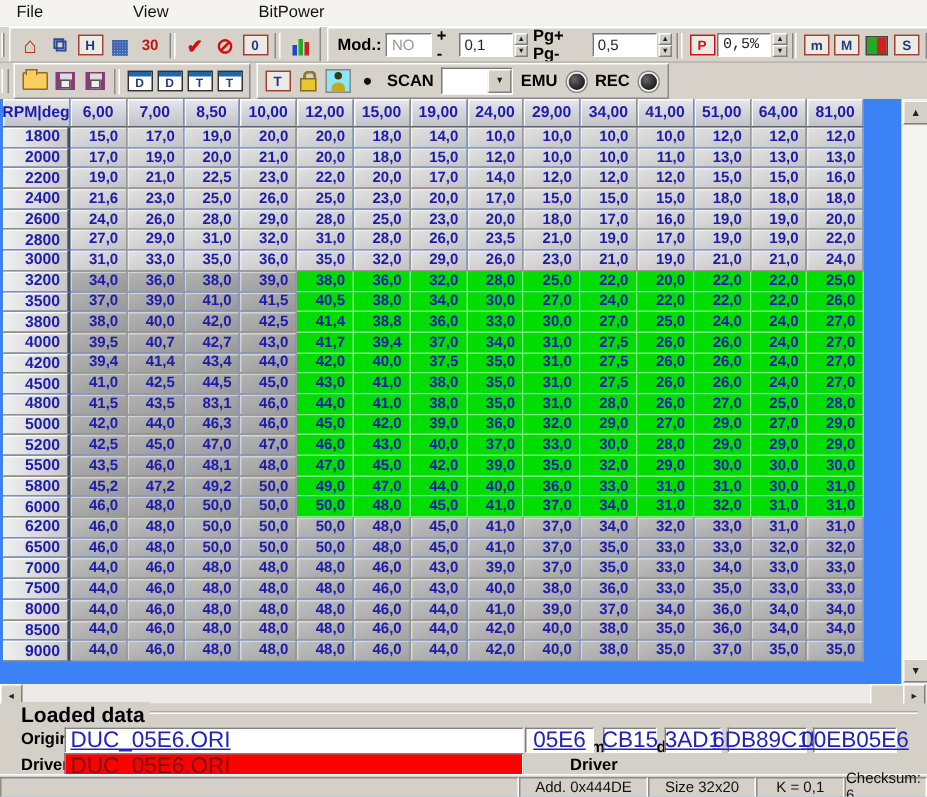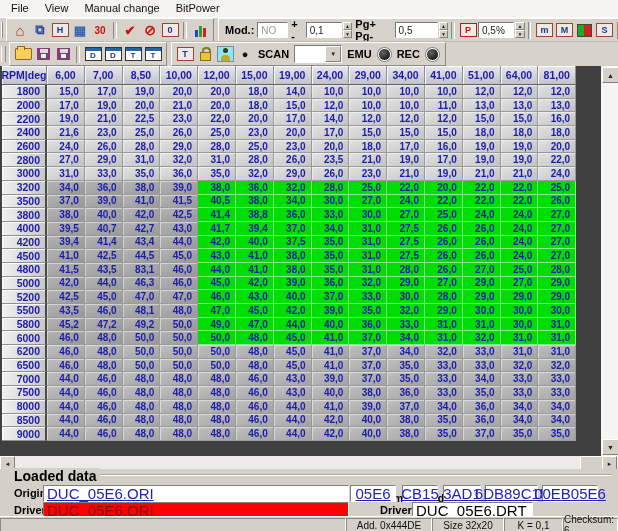--- a/index.html
+++ b/index.html
@@ -4,21 +4,21 @@
 <style>
   html,body{margin:0;padding:0;}
   body{
     width:618px;height:531px;position:relative;overflow:hidden;
     background:#d4d0c8;font-family:"Liberation Sans",sans-serif;
     -webkit-font-smoothing:antialiased;
     --green:#00dd00;--red:#ff0000;--navy:#1c1caa;
   }
   
   .menubar{position:absolute;top:0;left:0;right:0;height:17px;background:#f4f3f0;
-    border-bottom:1px solid #d9d5cd;display:flex;align-items:center;font-size:11px;color:#111;padding-left:3px;}
+    border-bottom:1px solid #d9d5cd;display:flex;align-items:center;font-size:11px;color:#111;padding-left:3px;gap:44px;}
   .menu-item{padding:1px 8px 2px 8px;cursor:default;}
   
   .toolbar{position:absolute;left:0;right:0;height:24px;background:#d6d2ca;display:flex;align-items:center;}
   .tb1{top:17px;border-top:1px solid #fff;}
   .tb2{top:41px;border-top:1px solid #bdb9b1;}
   .tpanel{display:flex;align-items:center;height:22px;border:1px solid;border-color:#fdfdfd #8a8a8a #8a8a8a #fdfdfd;
     padding:0 3px;margin-right:4px;background:#d6d2ca;}
   .grip{width:3px;height:16px;border-left:1px solid #fff;border-right:1px solid #8a8a8a;margin:0 3px 0 1px;}
   .tbtn{min-width:18px;height:18px;display:flex;align-items:center;justify-content:center;
     font-size:13px;font-weight:bold;cursor:default;position:relative;margin:0 1px;}
@@ -59,21 +59,21 @@
   .person{width:15px;height:14px;background:#8ae8f8;border:1px solid #888;position:relative;}
   .person:before{content:"";position:absolute;top:1px;left:5px;width:5px;height:5px;border-radius:50%;background:#3a3a10;}
   .person:after{content:"";position:absolute;bottom:0;left:3px;width:9px;height:6px;border-radius:4px 4px 0 0;background:#c8a820;}
   .colorbox{width:13px;height:11px;border:1px solid #444;background:linear-gradient(90deg,#22aa22 0 50%,#cc2222 50% 100%);}
   .led{width:11px;height:11px;border-radius:50%;background:radial-gradient(circle at 35% 35%,#666,#000);
     border:1px solid #f8f8f8;box-shadow:0 0 0 1px #888;margin:0 3px;}
   .combo{width:46px;height:16px;background:#fff;border:1px solid;border-color:#7a7a7a #fff #fff #7a7a7a;position:relative;margin:0 2px;}
   .combo .dd{position:absolute;right:0;top:0;width:14px;height:14px;background:#d4d0c8;
     border:1px solid;border-color:#fff #808080 #808080 #fff;font-size:6px;display:flex;align-items:center;justify-content:center;color:#222;}
   
-  .tablewrap{position:absolute;top:66px;left:0;width:601px;height:390px;background:#404040;}
+  .tablewrap{position:absolute;top:66px;left:0;width:601px;height:390px;background:#3b82f6;}
   .grid{position:absolute;top:0;left:2px;display:grid;
     grid-template-columns:45px repeat(14,37.8px);
     grid-template-rows:19px;grid-auto-rows:13.7px;}
   .grid div{box-sizing:border-box;display:flex;align-items:center;font-weight:bold;color:var(--navy);cursor:default;}
   .hc{justify-content:center;font-size:10.5px;color:#10108c;
     background:linear-gradient(180deg,#e6e6ec,#c2c2ca);
     border-right:1px solid #8f8f8f;border-bottom:1px solid #606060;box-shadow:inset 1px 1px 0 #fbfbfb;}
   .rh{justify-content:flex-end;padding-right:5px;font-size:10.5px;color:#1010a0;
     background:linear-gradient(90deg,#f0f0f0,#c8c8c8);
     border-right:2px solid #4a4a4a;border-bottom:1px solid #8f8f8f;box-shadow:inset 1px 1px 0 #fbfbfb;}
@@ -111,21 +111,20 @@
   .seg{height:12px;margin-top:1px;border:1px solid;border-color:#8a8a8a #fff #fff #8a8a8a;
     font-size:10px;color:#111;display:flex;align-items:center;justify-content:center;}
   .seg0{width:344px;}.seg1{width:84px;}.seg2{width:70px;}.seg3{width:57px;}.seg4{flex:1;}
 </style>
 </head>
 <body data-name="app-window" style="--green: #00dd00; --red: #ff0000; --navy: #1c1caa;">
 
 <div class="menubar" data-name="menu-bar">
   <span class="menu-item" data-name="menu-file">File</span>
   <span class="menu-item" data-name="menu-view">View</span>
-  <span class="menu-item" data-name="menu-manual-change">Manual change</span>
   <span class="menu-item" data-name="menu-bitpower">BitPower</span>
 </div>
 
 <div class="toolbar tb1" data-name="toolbar-main">
   <span class="grip" data-name="toolbar-gripper"></span>
   <div class="tpanel" data-name="toolbar-main-icons">
     <span class="tbtn" data-name="home-icon">⌂</span>
     <span class="tbtn" data-name="copy-icon">⧉</span>
     <span class="tbtn">
         <span class="box" data-name="map-h-icon">H</span>
@@ -159,21 +158,21 @@
     <span class="tlabel" data-name="page-step-label">Pg+ Pg-</span>
     <span class="tfield" style="width:40px;" data-name="page-step-field">0,5</span>
     <span class="spin" data-name="page-step-spinner">
         <span>▲</span>
         <span>▼</span>
       </span>
     <span class="tsep" data-name="toolbar-separator"></span>
     <span class="tbtn">
         <span class="box" style="border-color:#cc1111;color:#cc1111;" data-name="percent-icon">P</span>
       </span>
-    <span class="tfield" style="width:32px;" data-name="percent-field">0,5%</span>
+    <span class="tfield" style="width:32px;font-family:Liberation Mono, monospace;" data-name="percent-field">0,5%</span>
     <span class="spin" data-name="percent-spinner">
         <span>▲</span>
         <span>▼</span>
       </span>
     <span class="tsep" data-name="toolbar-separator"></span>
     <span class="tbtn">
         <span class="box" data-name="min-icon">m</span>
       </span>
     <span class="tbtn">
         <span class="box" data-name="max-icon">M</span>
@@ -670,21 +669,20 @@
   <div class="sunk bluetxt" style="left:43px;top:16px;width:298px;" data-name="original-file-field">DUC_05E6.ORI</div>
   <div class="sunk cbox" style="left:350px;top:16px;width:44px;" data-name="checksum-value">05E6</div>
   <div class="sunk cbox" style="left:402px;top:16px;width:34px;" data-name="even-value">CB15</div>
   <div class="sunk cbox" style="left:443px;top:16px;width:36px;" data-name="odd-value">3AD1</div>
   <div class="sunk cbox" style="left:485px;top:16px;width:51px;" data-name="bit16-value">6DB89C15</div>
   <div class="sunk cbox" style="left:542px;top:16px;width:54px;" data-name="bit32-value">00EB05E6</div>
 
   <div class="blabel" style="left:14px;top:35px;" data-name="driver-label">Driver</div>
   <div class="sunk redfield" style="left:43px;top:33px;width:298px;" data-name="driver-file-field">DUC_05E6.ORI</div>
   <div class="blabel" style="left:380px;top:35px;" data-name="driver2-label">Driver</div>
-  <div class="sunk" style="left:412px;top:33px;width:113px;" data-name="driver2-file-field">DUC_05E6.DRT</div>
 </div>
 
 <div class="statusbar" data-name="status-bar">
   <div class="seg seg0" data-name="status-empty"></div>
   <div class="seg seg1" data-name="status-address">Add. 0x444DE</div>
   <div class="seg seg2" data-name="status-size">Size 32x20</div>
   <div class="seg seg3" data-name="status-k-factor">K = 0,1</div>
   <div class="seg seg4" data-name="status-checksum">Checksum: 6</div>
 </div>
 

